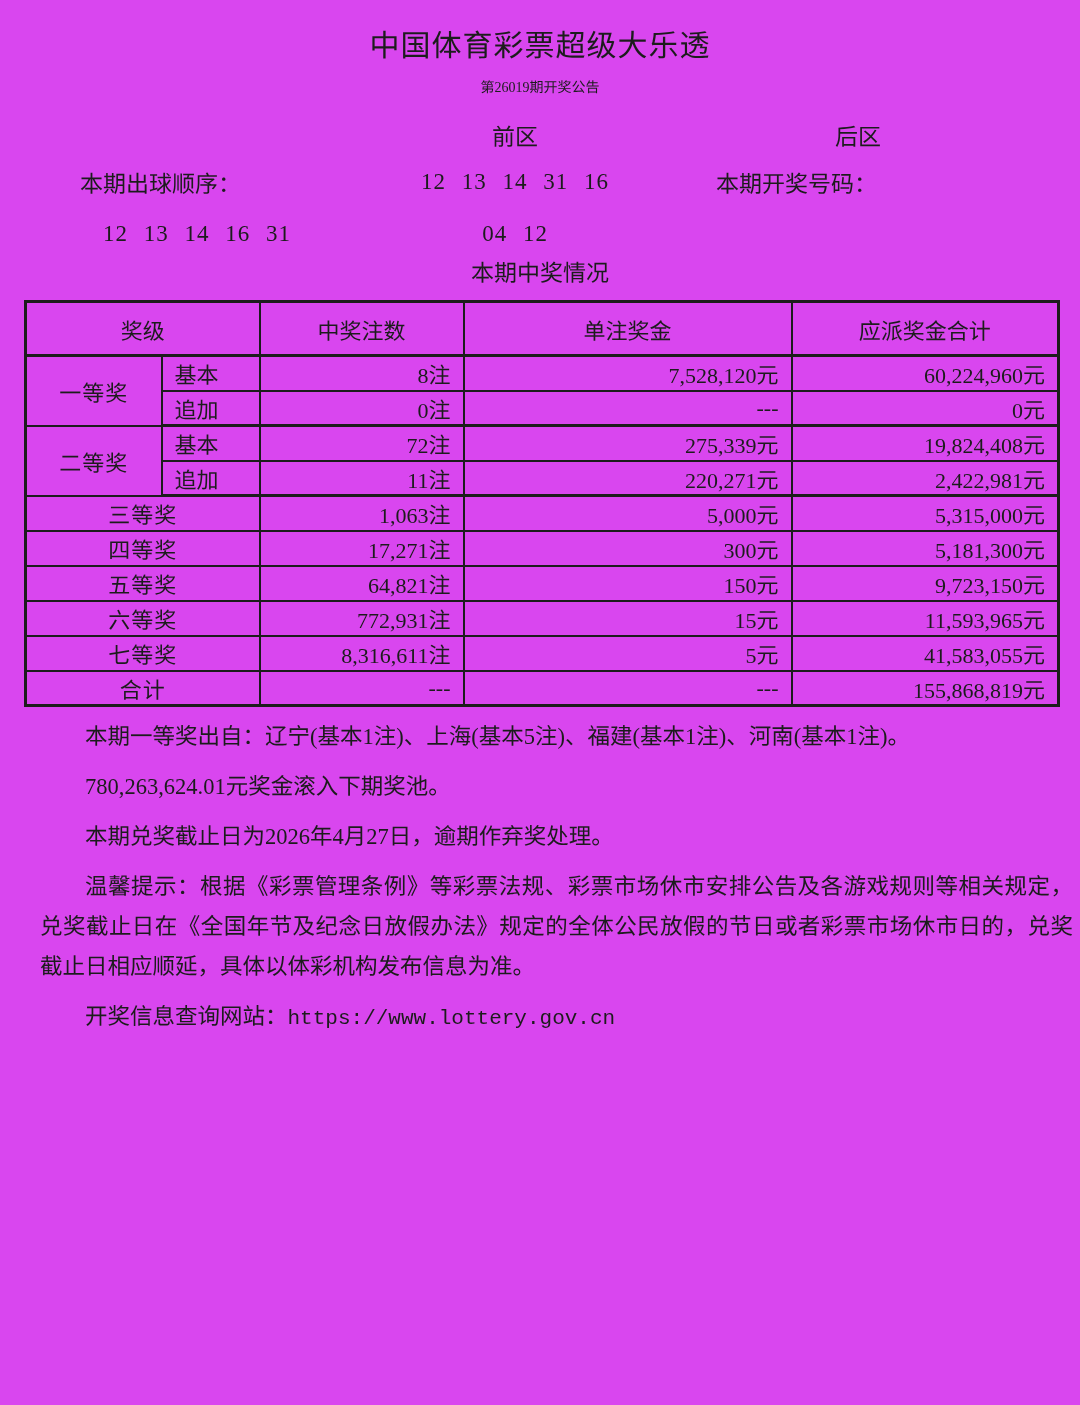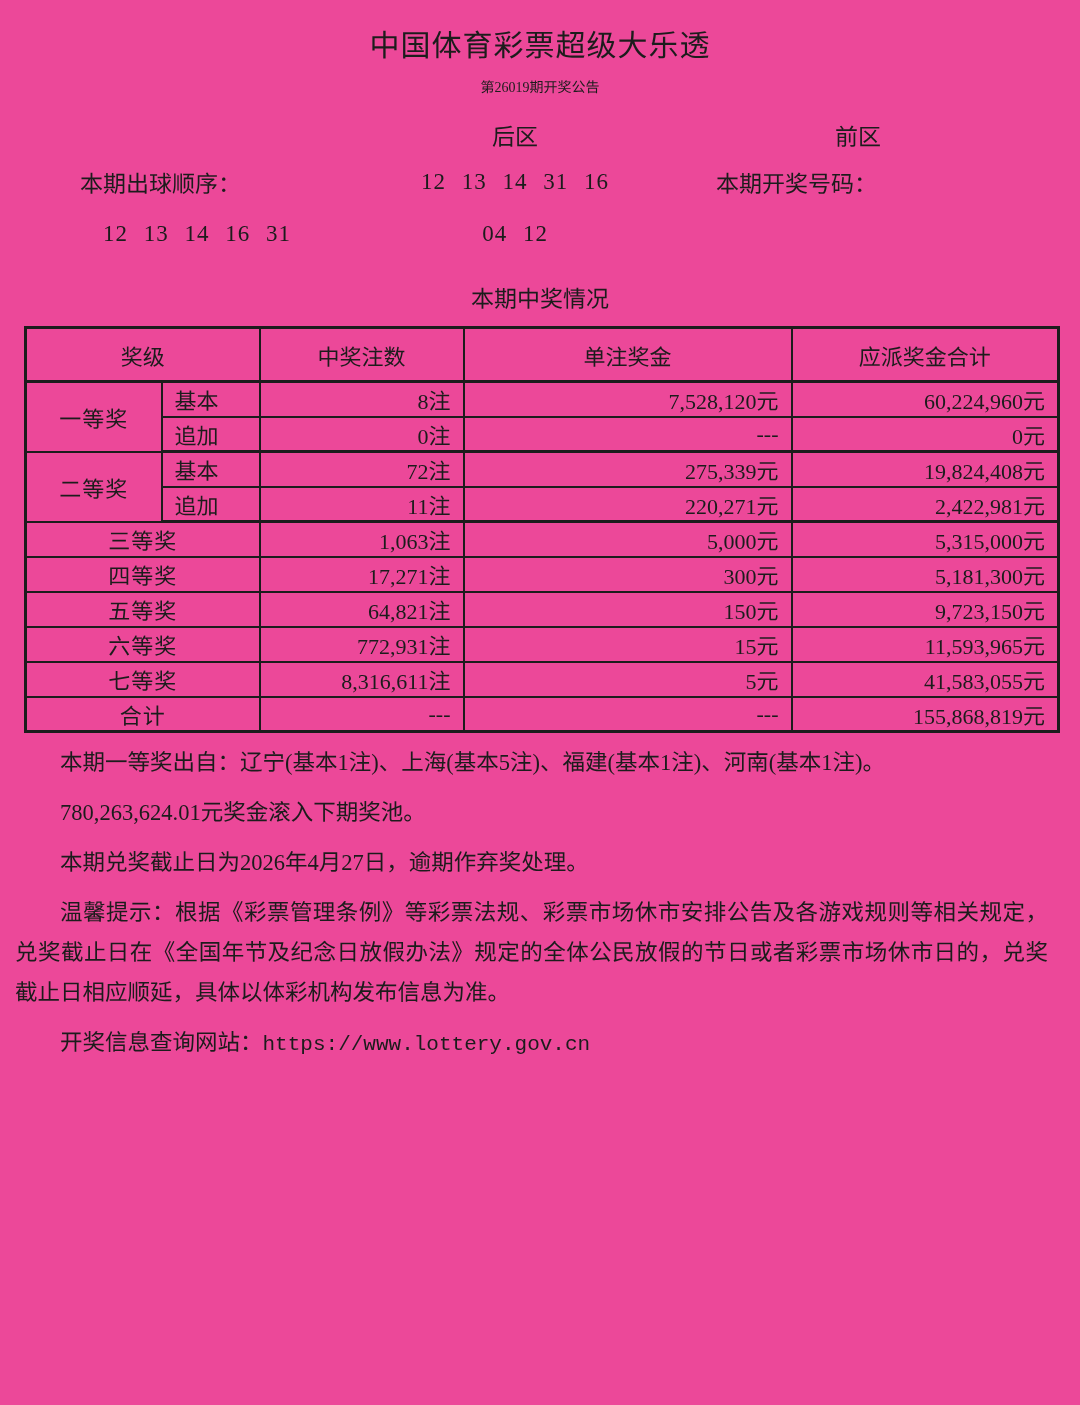--- a/index.html
+++ b/index.html
@@ -2,21 +2,21 @@
 <html lang="zh-CN"><head>
 <meta charset="utf-8">
 <style>
   * { box-sizing: border-box; }
   html, body { margin: 0; padding: 0; background: #e8e8e8; }
   .page {
     position: relative;
     width: 1080px;
     height: 1405px;
     margin: 0 auto;
-    background: #ec4899;
+    background: #d946ef;
     color: #1c1c1c;
     font-family: "Liberation Serif", "DejaVu Serif", serif;
     overflow: hidden;
   }
   .doc-title {
     padding-top: 28px;
     text-align: center;
     font-size: 30px;
     line-height: 36px;
     letter-spacing: 1px;
@@ -47,21 +47,20 @@
   .numbers-block .cell {
     display: flex;
     align-items: center;
     height: 52px;
   }
   .numbers-block .zone-header { justify-content: center; height: 42px; }
   .numbers-block .row-label { padding-left: 56px; }
   .numbers-block .num-seq { justify-content: center; word-spacing: 9px; letter-spacing: 1px; }
   
   .prize-title {
-    margin-top: 26px;
     text-align: center;
     font-size: 23px;
     line-height: 28px;
   }
   table.prize-table {
     margin: 12px 0 0 24px;
     width: 1033px;
     border-collapse: collapse;
     table-layout: fixed;
     border: 3px solid #1c1c1c;
@@ -74,21 +73,21 @@
     overflow: hidden;
   }
   .prize-table thead th { height: 54px; text-align: center; border-bottom-width: 3px; }
   .prize-table tbody td { height: 35px; }
   .prize-table td.level-cell { text-align: center; letter-spacing: 1px; }
   .prize-table td.type-cell { text-align: left; }
   .prize-table td.num-cell { text-align: right; }
   .prize-table tbody tr.group-end td { border-bottom-width: 3px; }
   
   .notes-block {
-    margin: 10px 24px 0 15px;
+    margin: 10px 24px 0 40px;
     width: 1033px;
     font-size: 22.5px;
   }
   .notes-block p {
     margin: 10px 0 0 0;
     text-indent: 2em;
     line-height: 40px;
     text-align: justify;
   }
   .url-text { font-family: "Liberation Mono", "DejaVu Sans Mono", monospace; font-size: 21px; }
@@ -97,22 +96,22 @@
 <body>
 
 <div class="page">
 
   <div class="doc-title">中国体育彩票超级大乐透</div>
   <div class="doc-subtitle">第26019期开奖公告</div>
 
 
   <div class="numbers-block">
     <div class="cell zone-header"></div>
+    <div class="cell zone-header">前区</div>
     <div class="cell zone-header">后区</div>
-    <div class="cell zone-header">前区</div>
 
     <div class="cell row-label">本期出球顺序：</div>
     <div class="cell num-seq">12 13 14 31 16</div>
 
     <div class="cell row-label">本期开奖号码：</div>
     <div class="cell num-seq">12 13 14 16 31</div>
     <div class="cell num-seq">04 12</div>
   </div>
 
   <div class="prize-title">本期中奖情况</div>

